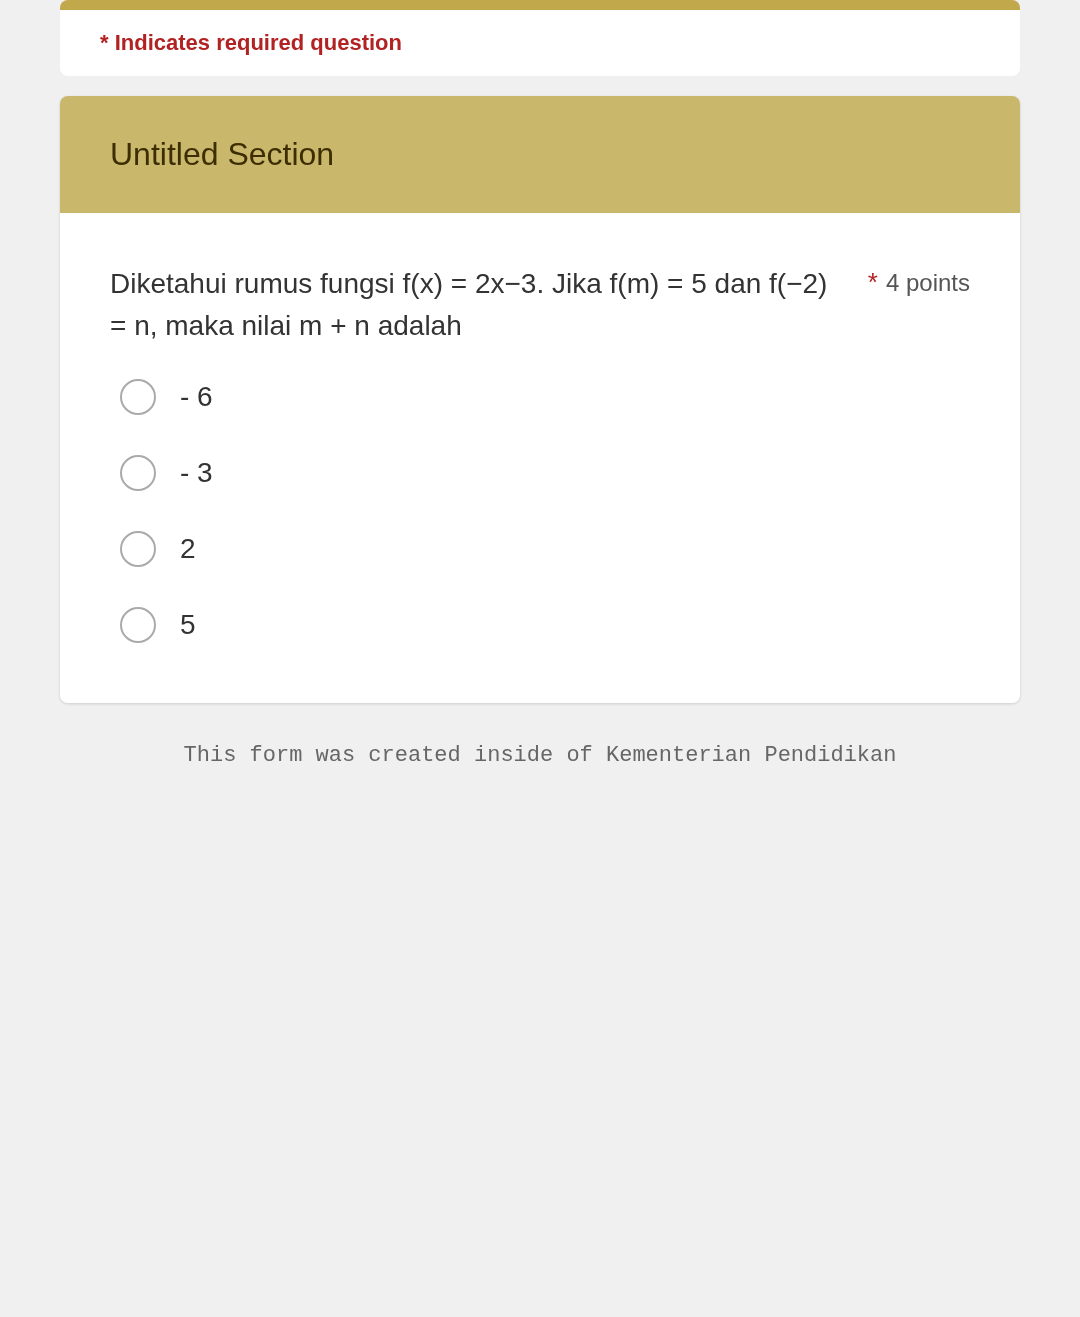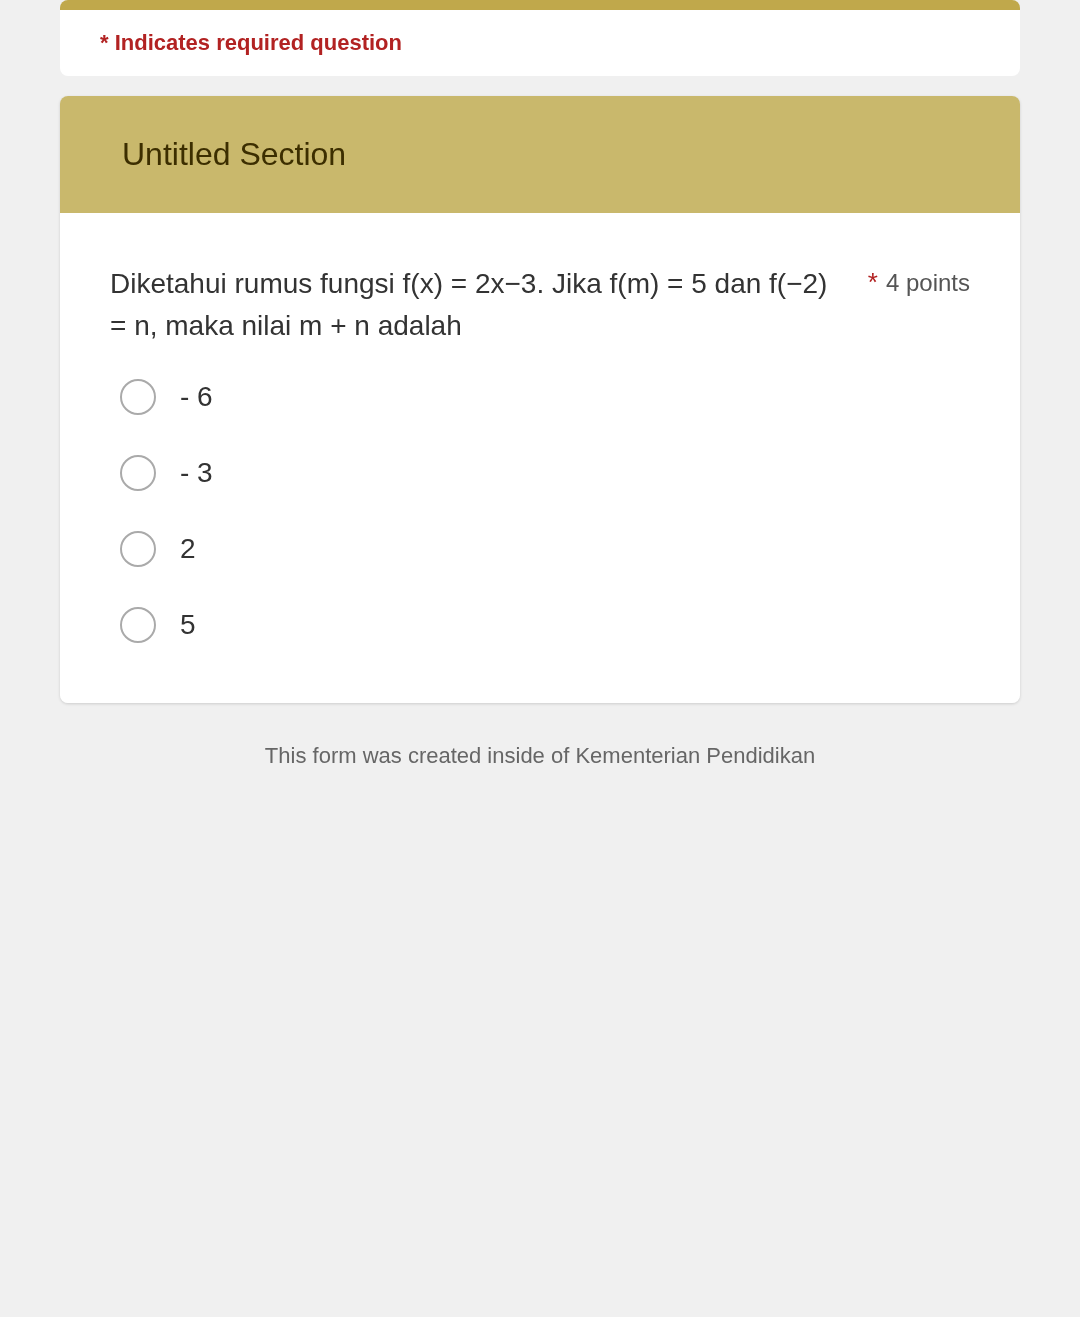--- a/index.html
+++ b/index.html
@@ -55,21 +55,20 @@
 
     .section-header {
       background-color: #c9b86c;
       padding: 40px 50px;
     }
 
     .section-title {
       font-size: 32px;
       color: #3c2e00;
       font-weight: normal;
-      margin-left: 12px;
     }
 
     
     .question-card {
       background-color: #ffffff;
       padding: 50px 50px 60px 50px;
     }
 
     .question-header {
       display: flex;
@@ -176,20 +175,21 @@
       padding: 22px 10px;
     }
 
     
     .footer-text {
       width: 100%;
       text-align: center;
       font-size: 22px;
       color: #666666;
       padding: 20px 0;
+      font-family: Liberation Mono, monospace;
     }
   </style>
 </head>
 <body>
 
 <div class="page-container">
 
   <div class="required-banner">
     <span class="required-text">* Indicates required question</span>
   </div>

